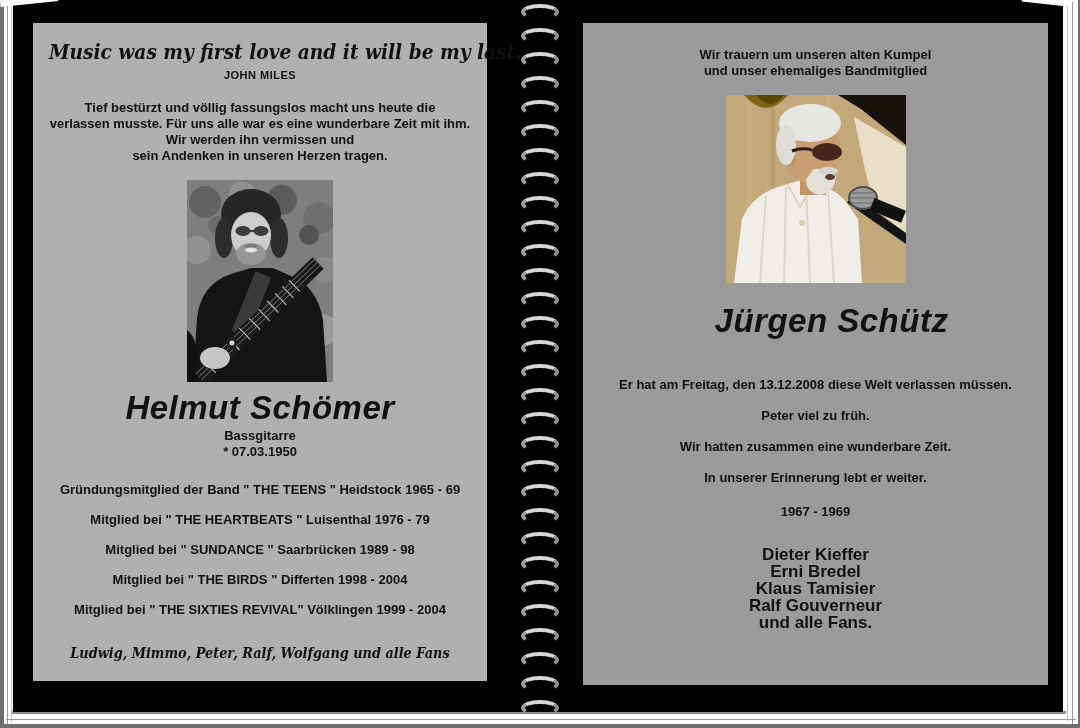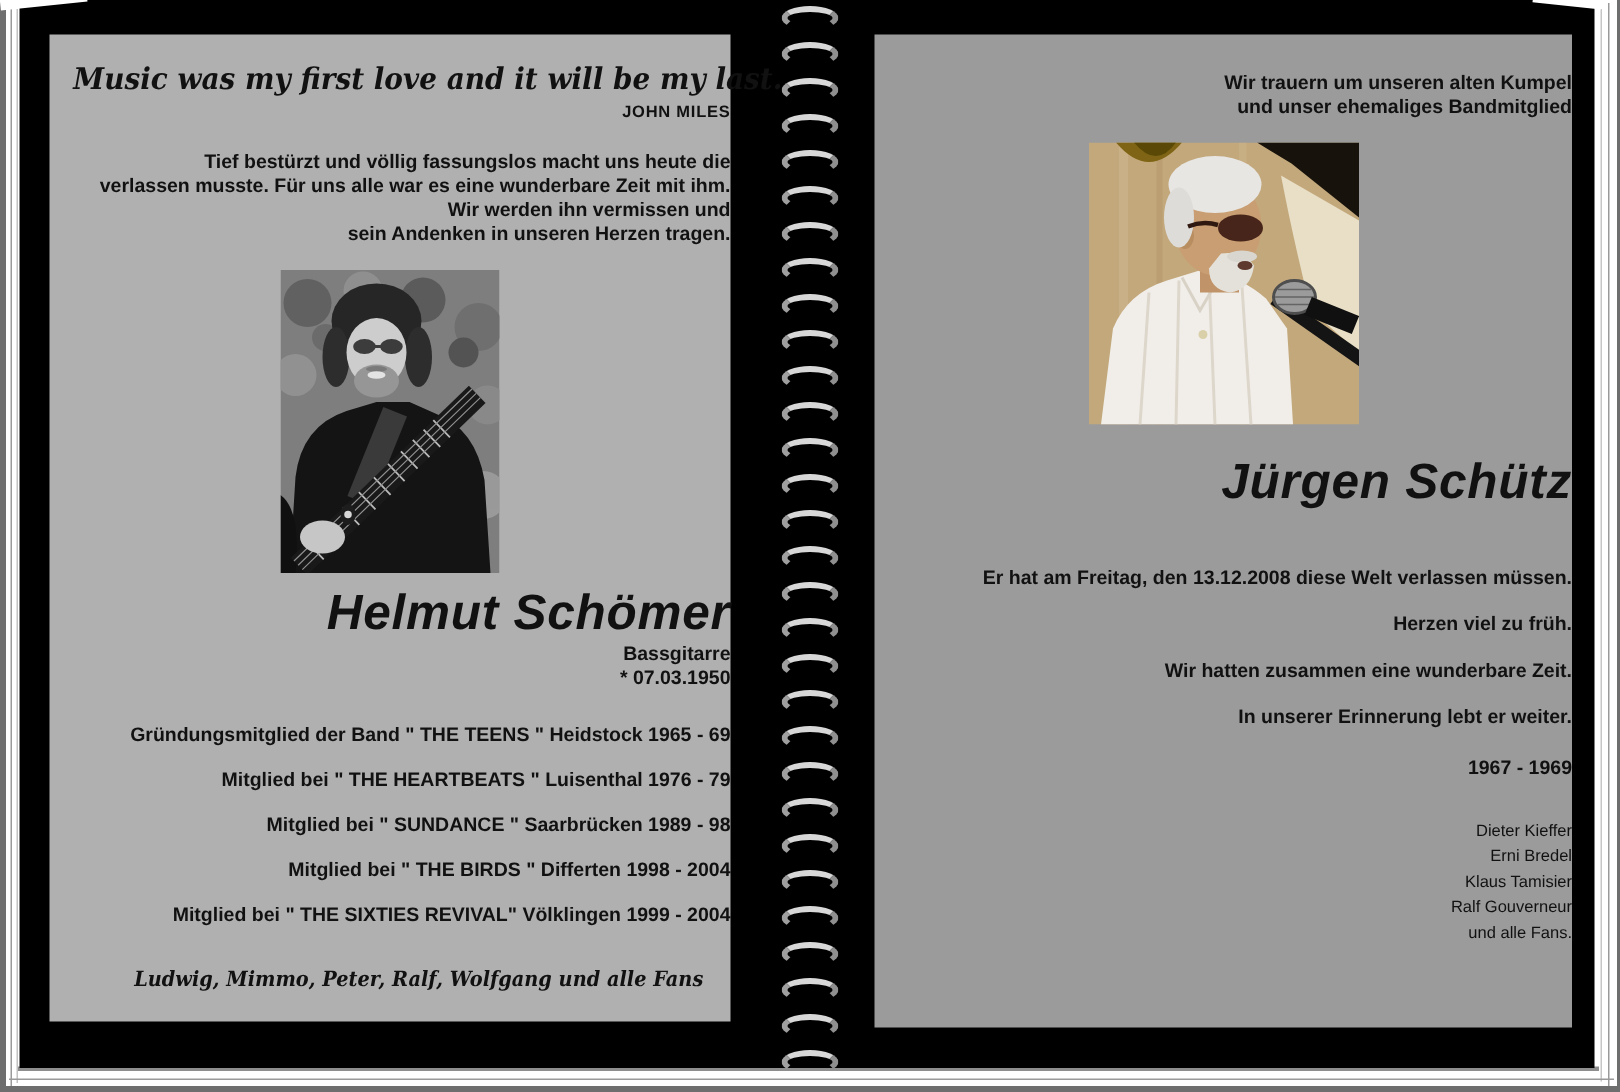--- a/index.html
+++ b/index.html
@@ -16,21 +16,21 @@
   
   .album{position:absolute;left:13px;top:0;right:17px;bottom:16px;background:#000;}
   .corner{position:absolute;background:#fff;}
   .corner-tl{left:0;top:-5px;width:58px;height:9px;transform:rotate(-6deg);}
   .corner-tr{right:12px;top:-5px;width:46px;height:9px;transform:rotate(6deg);}
   
   .rings{position:absolute;left:521px;top:4px;width:38px;display:flex;flex-direction:column;gap:8px;}
   .ring{width:38px;height:16px;box-sizing:border-box;border:4px solid;border-radius:50%;
         border-color:#d8d8d8 #8f8f8f transparent #9f9f9f;}
   
-  .page{position:absolute;text-align:right;}
+  .page{position:absolute;text-align:center;}
   .page-left{left:33px;top:23px;width:454px;height:658px;background:#b0b0b0;}
   .page-right{left:583px;top:23px;width:465px;height:662px;background:#9b9b9b;}
   .quote{padding-top:16px;font-family:"DejaVu Serif",serif;font-style:italic;font-weight:bold;
          font-size:20px;line-height:27px;white-space:nowrap;transform:scaleX(.93);}
   .attrib{margin-top:2px;font-size:11px;font-weight:bold;letter-spacing:.5px;line-height:14px;}
   .para{margin-top:18px;}
   .body-line{font-size:13px;font-weight:bold;line-height:16px;white-space:nowrap;}
   .photo-frame{margin:0 auto;line-height:0;}
   .photo-left{margin-top:16px;width:146px;height:202px;}
   .photo-right{margin-top:16px;width:180px;height:188px;}
@@ -40,21 +40,21 @@
   .sub-line{font-size:13px;font-weight:bold;line-height:16px;}
   .members{margin-top:22px;}
   .member-line{margin-top:14px;}
   .script-footer{margin-top:26px;font-family:"DejaVu Serif",serif;font-style:italic;font-weight:bold;
          font-size:14px;line-height:18px;white-space:nowrap;transform:scaleX(.92);}
   .intro{padding-top:24px;}
   .tribute{margin-top:36px;}
   .tribute-line{margin-bottom:15px;}
   .band-block{margin-top:18px;}
   .mourners{margin-top:26px;}
-  .mourner-line{font-size:11px;font-weight:normal;line-height:17px;}
+  .mourner-line{font-size:17px;font-weight:bold;line-height:17px;}
 </style>
 </head>
 <body>
 
 <div class="stage">
 
   <div class="sheet">
     <div class="sheet-line-v1"></div>
     <div class="sheet-line-v2"></div>
     <div class="sheet-line-r1"></div>
@@ -158,21 +158,21 @@
         <ellipse cx="104" cy="82" rx="5" ry="3" fill="#5e3a2e"></ellipse>
         <ellipse cx="137" cy="103" rx="14" ry="11" fill="#9b9b9b"></ellipse>
         <path d="M126 98 h22 M124 103 h26 M126 108 h22" stroke="#646464"></path>
         <ellipse cx="137" cy="103" rx="14" ry="11" fill="none" stroke="#4e4e4e" stroke-width="2"></ellipse>
         <rect x="146" y="104" width="34" height="13" transform="rotate(22 150 110)" fill="#101010"></rect>
       </svg>
     </div>
     <div class="big-name name-right">Jürgen Schütz</div>
     <div class="tribute">
       <div class="body-line tribute-line">Er hat am Freitag, den 13.12.2008 diese Welt verlassen müssen.</div>
-      <div class="body-line tribute-line">Herzen viel zu früh.</div>
+      <div class="body-line tribute-line">Peter viel zu früh.</div>
       <div class="body-line tribute-line">Wir hatten zusammen eine wunderbare Zeit.</div>
       <div class="body-line">In unserer Erinnerung lebt er weiter.</div>
     </div>
     <div class="band-block">
       <div class="body-line">1967 - 1969</div>
     </div>
     <div class="mourners">
       <div class="mourner-line">Dieter Kieffer</div>
       <div class="mourner-line">Erni Bredel</div>
       <div class="mourner-line">Klaus Tamisier</div>

